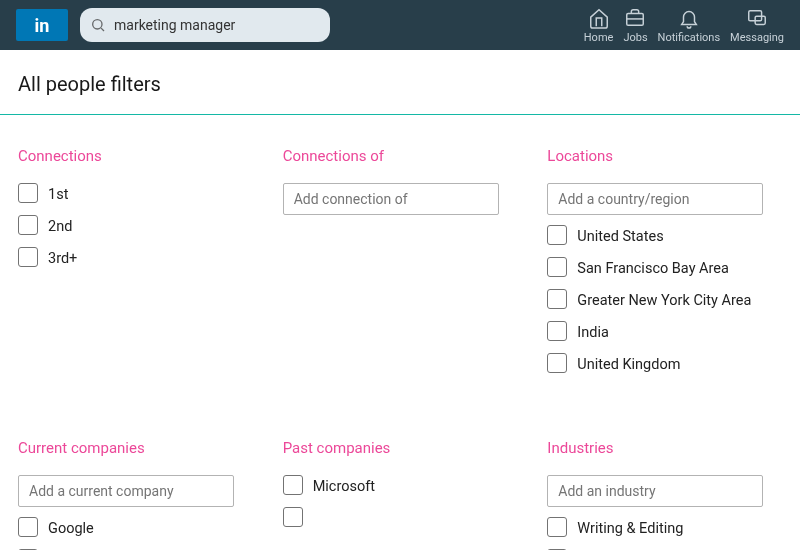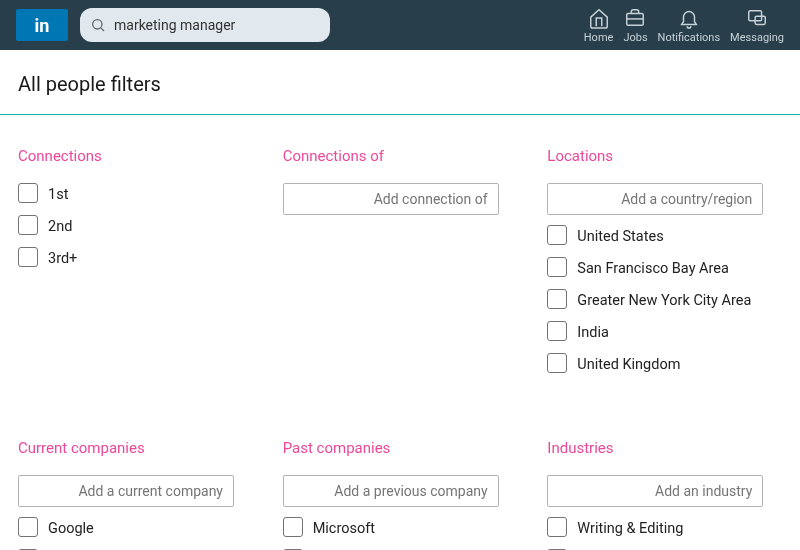--- a/index.html
+++ b/index.html
@@ -13,21 +13,21 @@
     .nav { margin-left: auto; display: flex; gap: 10px; }
     .nav-item { display: flex; flex-direction: column; align-items: center; gap: 2px; color: #c7d1d8; font-size: 11px; cursor: pointer; }
     .nav-item svg { width: 22px; height: 22px; }
     
     .header { padding: 22px 18px 18px; border-bottom: 1px solid #14b8a6; }
     .header h1 { font-size: 20px; font-weight: 400; }
     
     .filters { padding: 18px; display: grid; grid-template-columns: 1fr 1fr 1fr; column-gap: 30px; row-gap: 40px; }
     .filter-group { padding: 14px 0 0 0; }
     .filter-group h3 { font-size: 15px; font-weight: 400; color: #ec4899; margin-bottom: 18px; }
-    .text-input { width: 216px; height: 32px; border: 1px solid #b3b3b3; border-radius: 2px; padding: 4px 10px; font-size: 14px; color: #666; outline: none; margin-bottom: 10px; text-align: right; }
+    .text-input { width: 216px; height: 32px; border: 1px solid #b3b3b3; border-radius: 2px; padding: 4px 10px; font-size: 14px; color: #666; outline: none; margin-bottom: 10px; }
     .check-row { display: flex; align-items: flex-end; gap: 10px; margin-bottom: 12px; cursor: pointer; }
     .check-box { width: 20px; height: 20px; border: 1.4px solid #737373; border-radius: 3px; flex-shrink: 0; }
     .check-label { font-size: 14.5px; color: #222; }
   </style>
 </head>
 <body>
 
 <div class="topbar">
   <div class="logo">in</div>
   <div class="search-wrap">
@@ -129,21 +129,20 @@
         <div class="check-box"></div>
         <span class="check-label">Google</span>
       </div>
     <div class="check-row">
         <div class="check-box"></div>
       </div>
   </div>
 
   <div class="filter-group">
     <h3>Past companies</h3>
-    <input class="text-input" placeholder="Add a previous company" style="">
     <div class="check-row">
         <div class="check-box"></div>
         <span class="check-label">Microsoft</span>
       </div>
     <div class="check-row">
         <div class="check-box"></div>
       </div>
   </div>
 
   <div class="filter-group">

